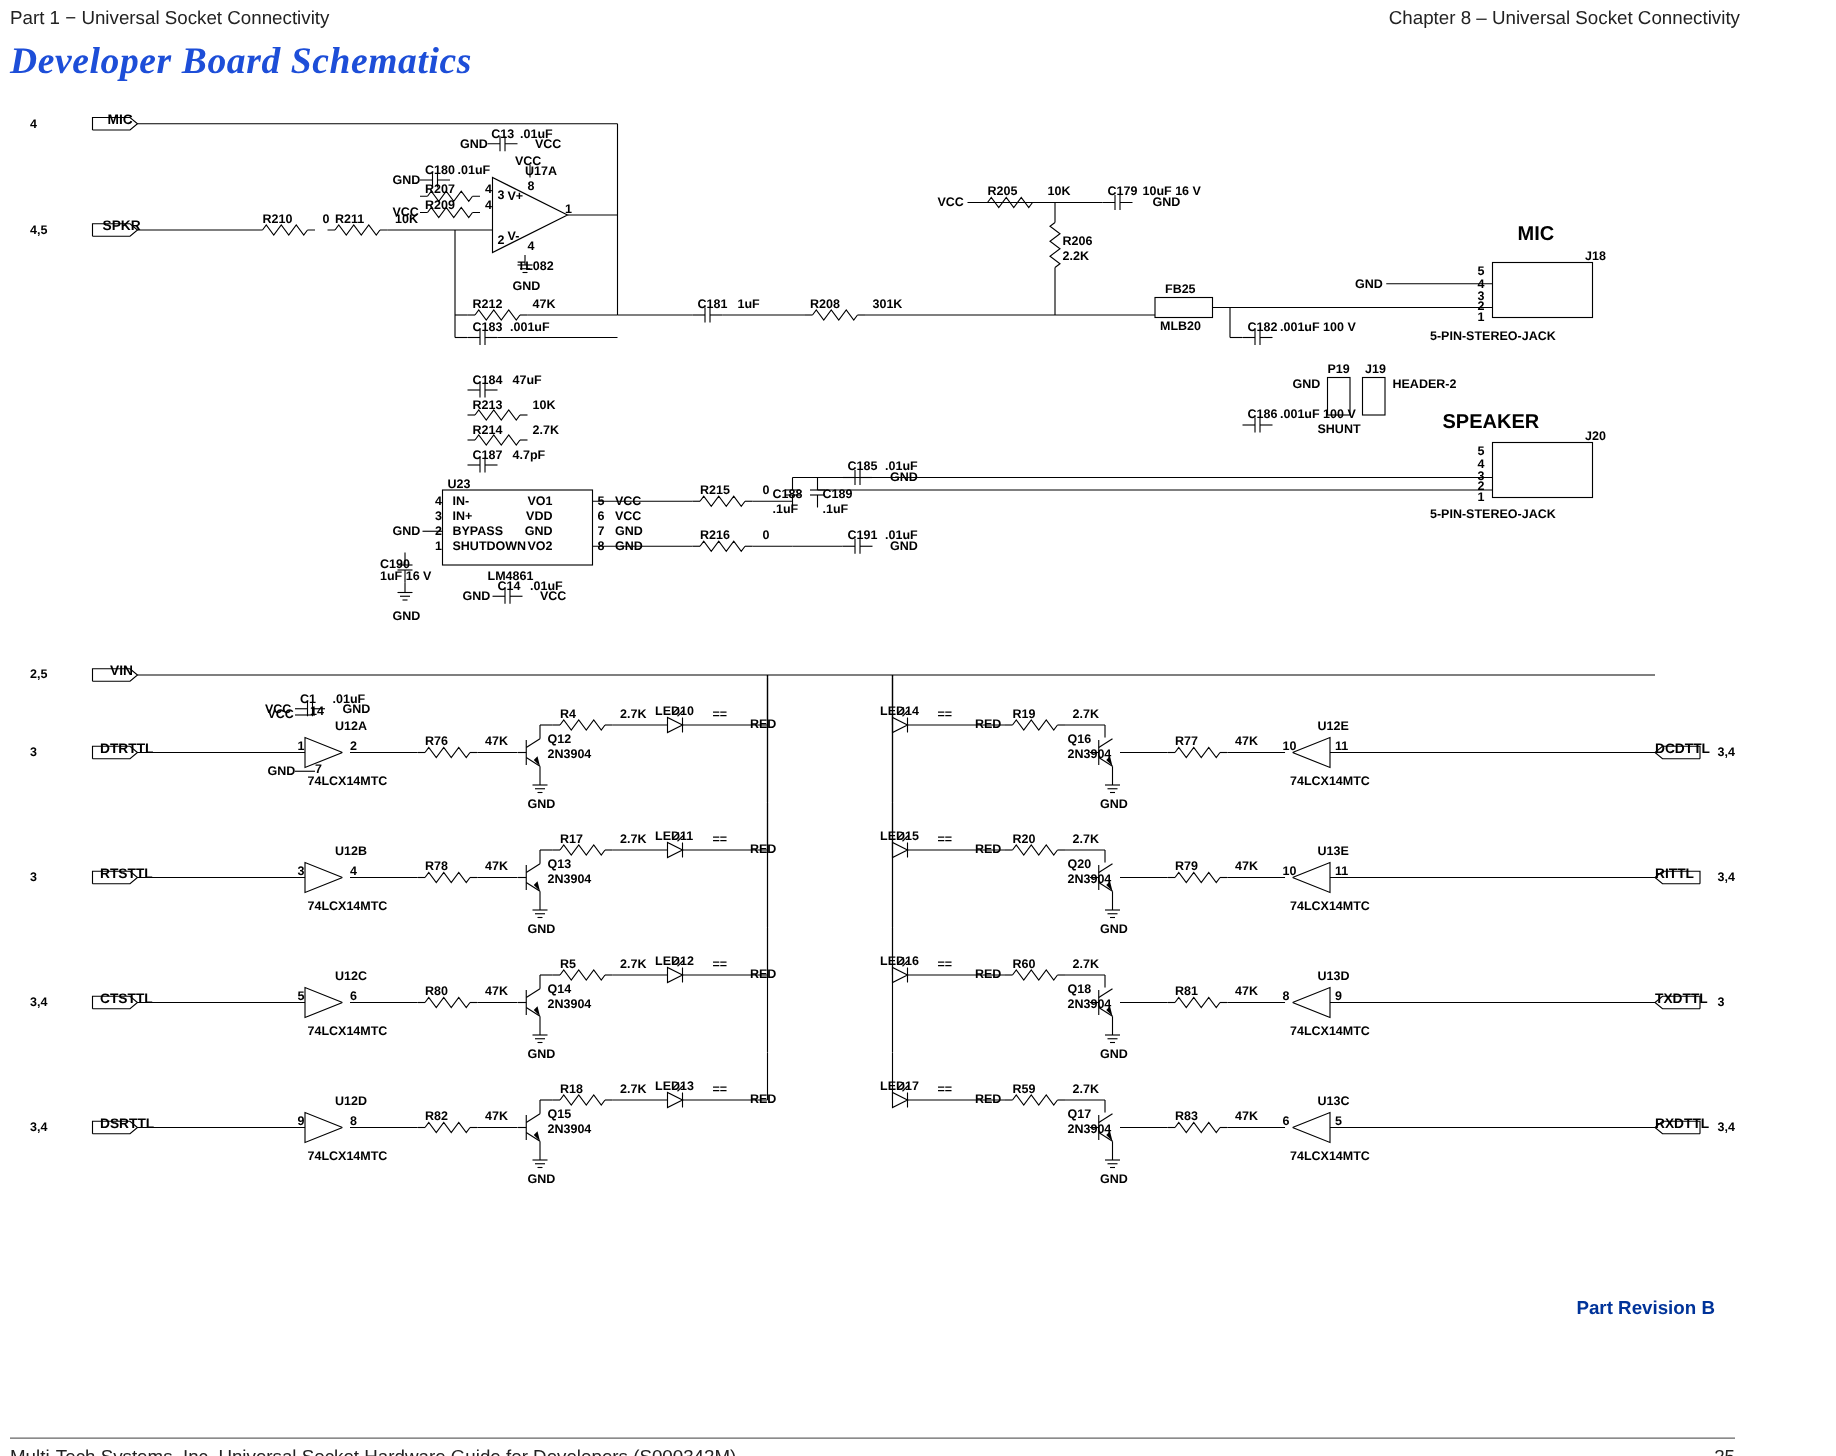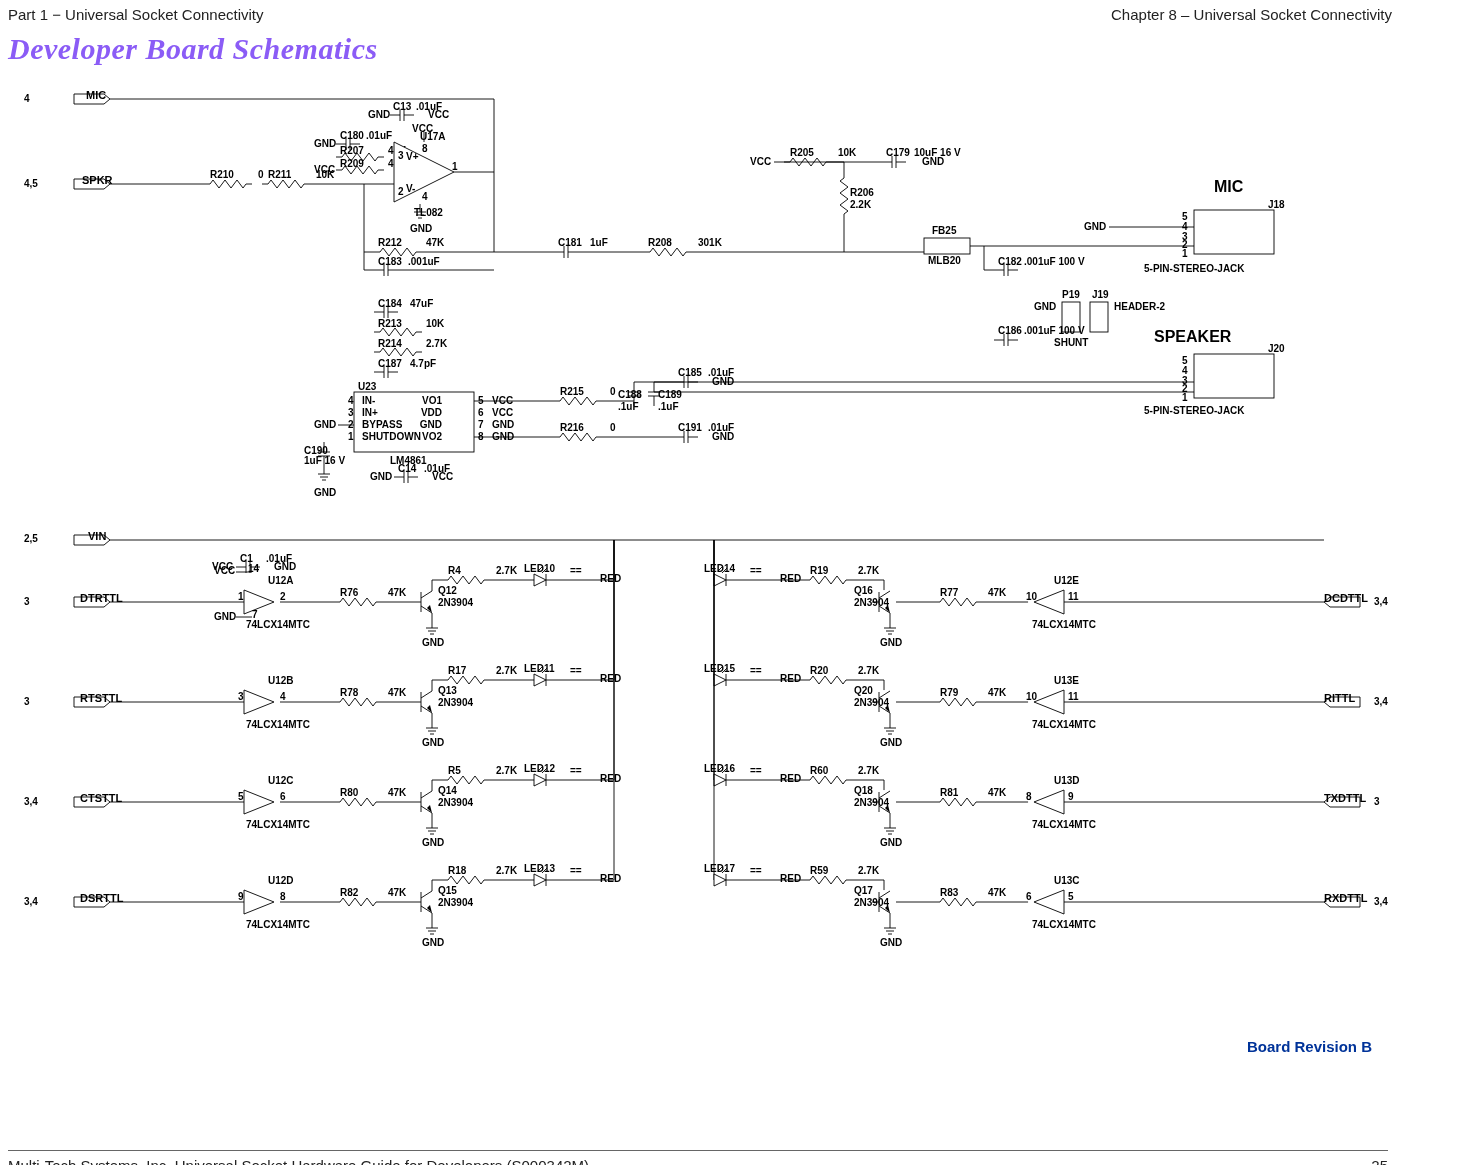--- a/index.html
+++ b/index.html
@@ -1,20 +1,20 @@
 <!DOCTYPE html>
 <html><head>
 <meta charset="utf-8">
 <style>
   html,body{margin:0;padding:0;width:1469px;height:1165px;font-family:Arial,Helvetica,sans-serif;background:#fff;color:#000;overflow:hidden}
   .page{position:relative;width:1400px;height:1165px}
   .hdr{position:absolute;top:6px;left:8px;right:8px;font-size:15px;color:#222}
   .hdr .left{position:absolute;left:0}
   .hdr .right{position:absolute;right:0}
-  .title{position:absolute;top:32px;left:8px;font-family:Georgia,'Times New Roman',serif;font-size:30px;font-weight:bold;font-style:italic;color:#8b5cf6;letter-spacing:.5px}
+  .title{position:absolute;top:32px;left:8px;font-family:Georgia,'Times New Roman',serif;font-size:30px;font-weight:bold;font-style:italic;color:#1d4ed8;letter-spacing:.5px}
   .schem{position:absolute;top:82px;left:14px;width:1440px;height:950px}
   .schem svg{width:100%;height:100%}
   .lab{font:600 11px Arial;fill:#000}
   .slab{font:600 10px Arial;fill:#000}
   .big{font:700 16px Arial;fill:#000}
   .revb{position:absolute;right:28px;bottom:110px;font-size:15px;font-weight:bold;color:#003399}
   .ftr{position:absolute;bottom:8px;left:8px;right:12px;border-top:1px solid #666;padding-top:6px;font-size:15px;color:#222}
   .ftr .l{position:absolute;left:0}
   .ftr .r{position:absolute;right:0}
   line,polyline,path{stroke:#000;stroke-width:.9;fill:none}
@@ -598,18 +598,18 @@
             <text x="1054" y="818" class="slab">5</text>
             <line x1="1050" y1="820" x2="1310" y2="820"></line>
             <use href="#portR" x="1346" y="825"></use>
             <text x="1310" y="820" class="lab">RXDTTL</text>
             <text x="1360" y="823" class="slab">3,4</text>
           </g>
         </g>
     </svg>
   </div>
 
-  <div class="revb">Board Revision B</div>
+  <div class="revb">Part Revision B</div>
   <div class="ftr">
     <span class="l">Multi-Tech Systems, Inc. Universal Socket Hardware Guide for Developers (S000342M)</span>
     <span class="r">25</span>
   </div>
 </div>
 
 </body></html>

